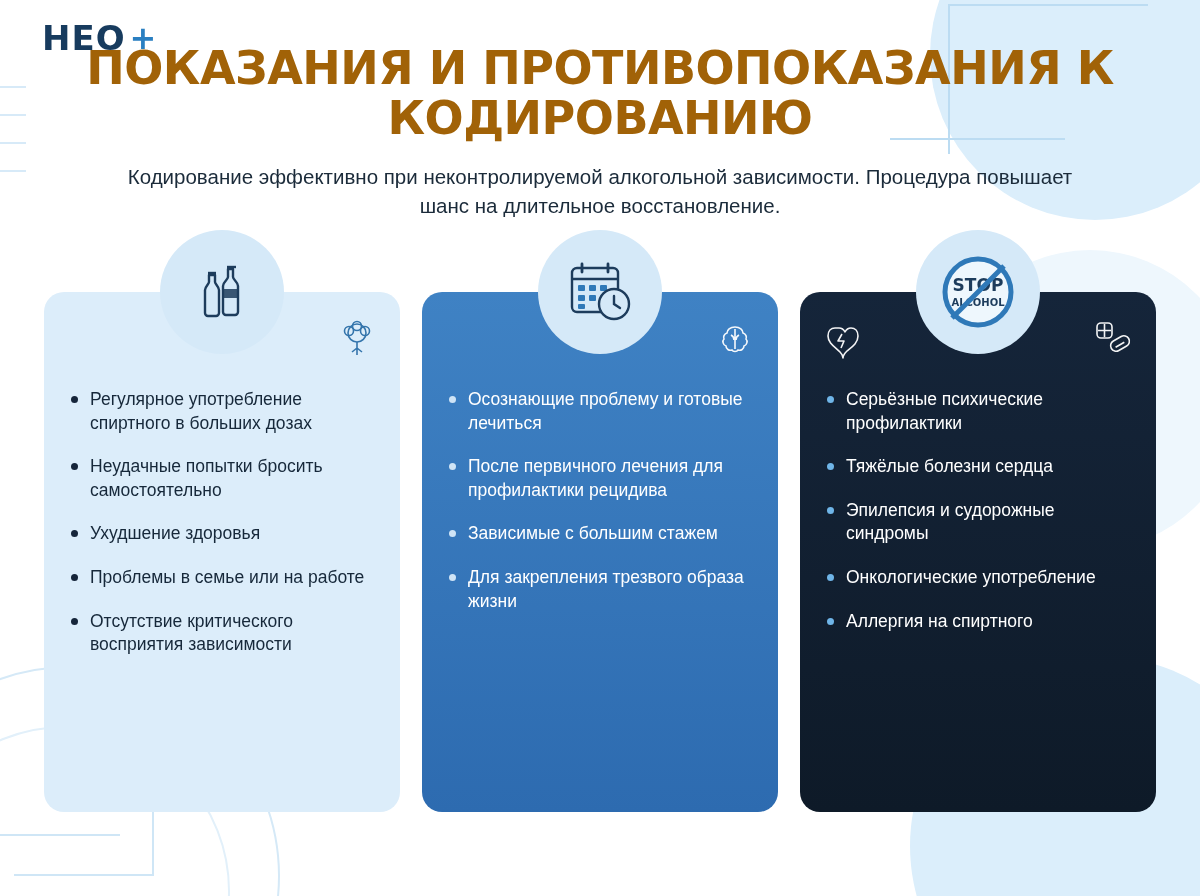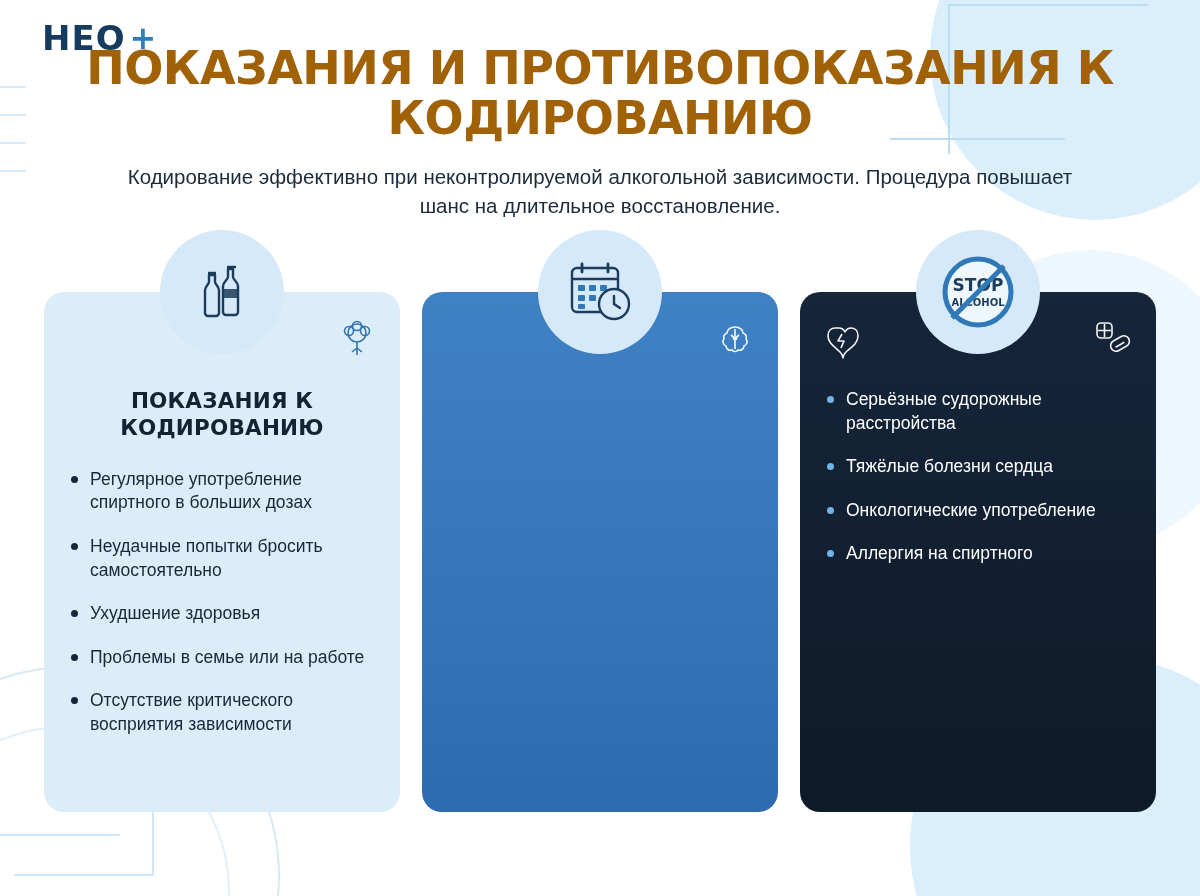--- a/index.html
+++ b/index.html
@@ -260,21 +260,20 @@
       <svg width="42" height="42" viewBox="0 0 42 42" aria-hidden="true">
         <g fill="none" stroke="#2c6fa8" stroke-width="1.6">
           <circle cx="21" cy="15" r="9"></circle>
           <circle cx="13" cy="13" r="4.5"></circle>
           <circle cx="29" cy="13" r="4.5"></circle>
           <circle cx="21" cy="8" r="4.5"></circle>
           <path d="M21 24v13M21 30l-5 4M21 30l5 4"></path>
         </g>
       </svg>
     </div>
-    <h2>ПОКАЗАНИЯ К КОДИРОВАНИЮ</h2>
     <ul>
       <li>Регулярное употребление спиртного в больших дозах</li>
       <li>Неудачные попытки бросить самостоятельно</li>
       <li>Ухудшение здоровья</li>
       <li>Проблемы в семье или на работе</li>
       <li>Отсутствие критического восприятия зависимости</li>
     </ul>
   </section>
 
   <section class="card mid">
@@ -296,20 +295,26 @@
       </svg>
     </div>
     <div class="side-icon right">
       <svg width="42" height="42" viewBox="0 0 42 42" aria-hidden="true">
         <g fill="none" stroke="#ffffff" stroke-width="1.6">
           <path d="M21 9c-5 0-8 3-8 6-3 1-4 4-3 6-2 2-1 6 2 7 0 3 3 5 6 4 1 2 5 2 6 0 3 1 6-1 6-4 3-1 4-5 2-7 1-2 0-5-3-6 0-3-3-6-8-6z"></path>
           <path d="M21 11v20M17 17c2 1 3 3 3 5M25 17c-2 1-3 3-3 5"></path>
         </g>
       </svg>
     </div>
+    <ul>
+      <li>Осознающие проблему и готовые лечиться</li>
+      <li>После первичного лечения для профилактики рецидива</li>
+      <li>Зависимые с большим стажем</li>
+      <li>Для закрепления трезвого образа жизни</li>
+    </ul>
   </section>
 
   <section class="card dark">
     <div class="badge">
       <svg width="92" height="92" viewBox="0 0 92 92" aria-hidden="true">
         <circle cx="46" cy="46" r="33" fill="#eef7fd" stroke="#2f79b8" stroke-width="5"></circle>
         <text class="stop-text" x="46" y="45" font-size="17" text-anchor="middle">STOP</text>
         <text class="stop-text" x="46" y="60" font-size="10" text-anchor="middle">ALCOHOL</text>
         <line x1="20" y1="72" x2="72" y2="20" stroke="#2f79b8" stroke-width="5"></line>
       </svg>
@@ -326,20 +331,21 @@
       <svg width="42" height="42" viewBox="0 0 42 42" aria-hidden="true">
         <g fill="none" stroke="#ffffff" stroke-width="1.6">
           <rect x="5" y="5" width="15" height="15" rx="4"></rect>
           <path d="M12.5 6v13M6 12.5h13"></path>
           <rect x="18" y="20" width="20" height="11" rx="5.5" transform="rotate(-30 28 25.5)"></rect>
           <path d="M23.6 29.3l8.7-5"></path>
         </g>
       </svg>
     </div>
     <ul>
-      <li>Серьёзные судорожные расстройства</li>
+      <li>Серьёзные психические профилактики</li>
       <li>Тяжёлые болезни сердца</li>
+      <li>Эпилепсия и судорожные синдромы</li>
       <li>Онкологические употребление</li>
       <li>Аллергия на спиртного</li>
     </ul>
   </section>
 
 </div>
 
 </body></html>

